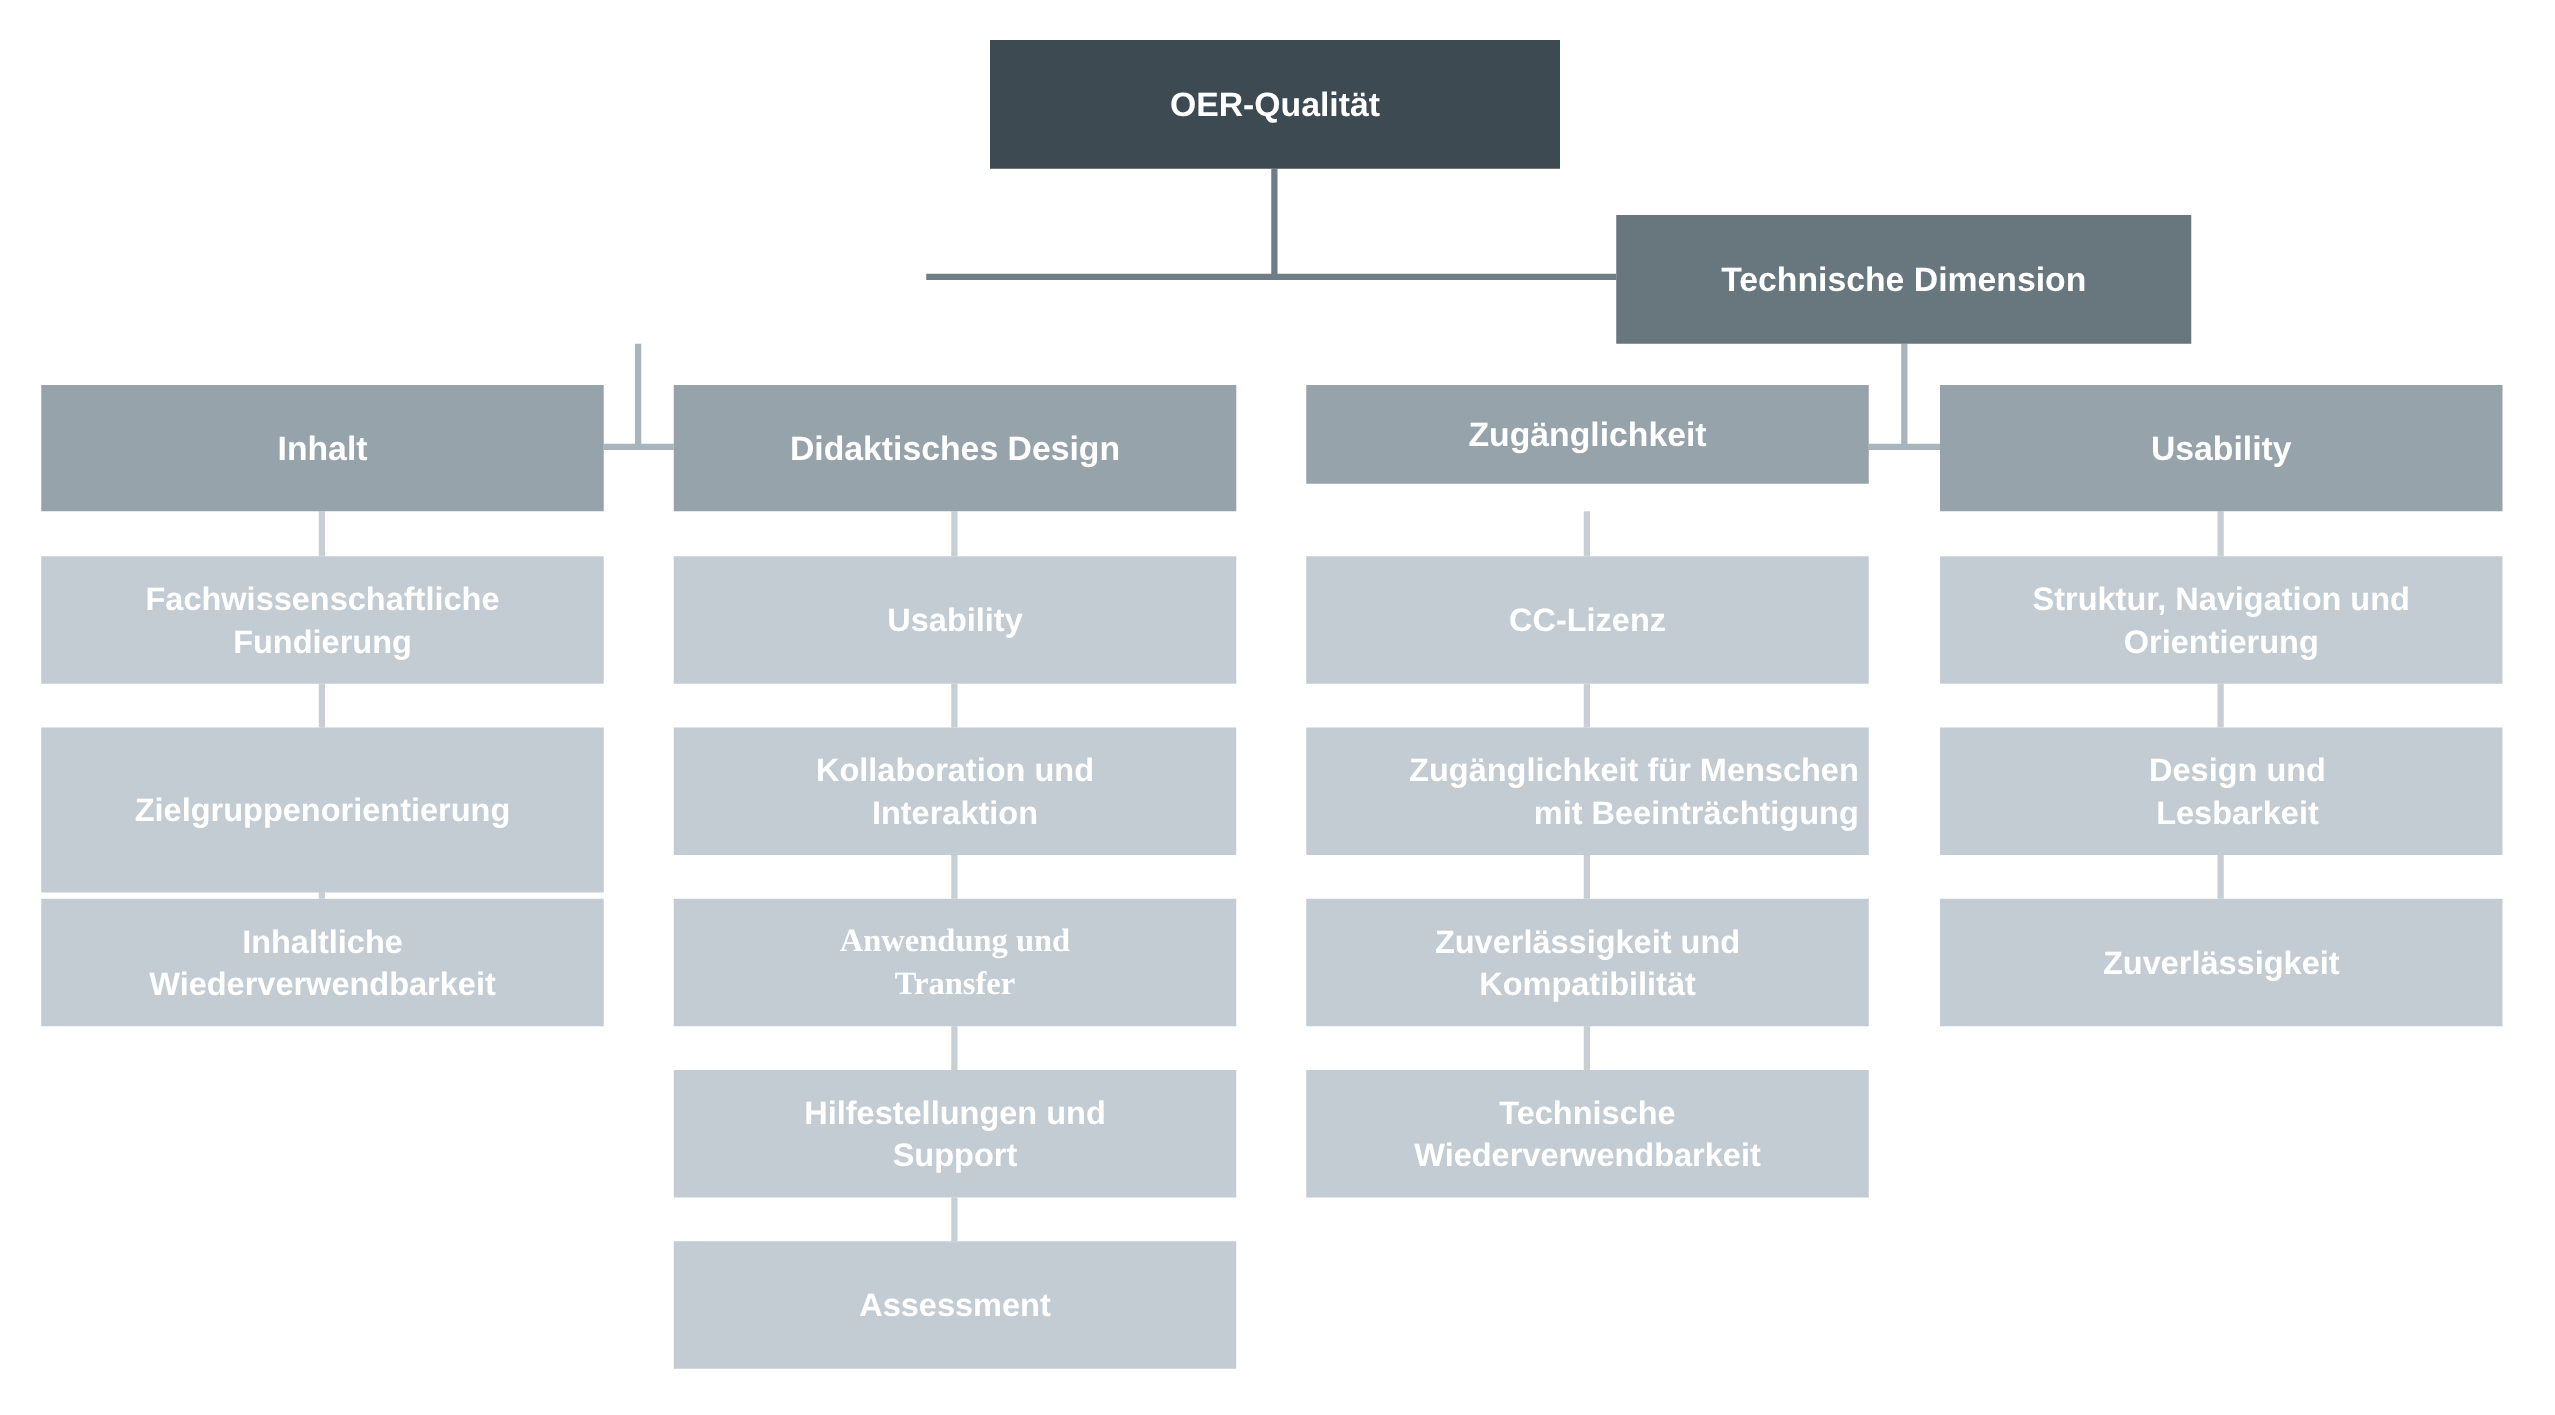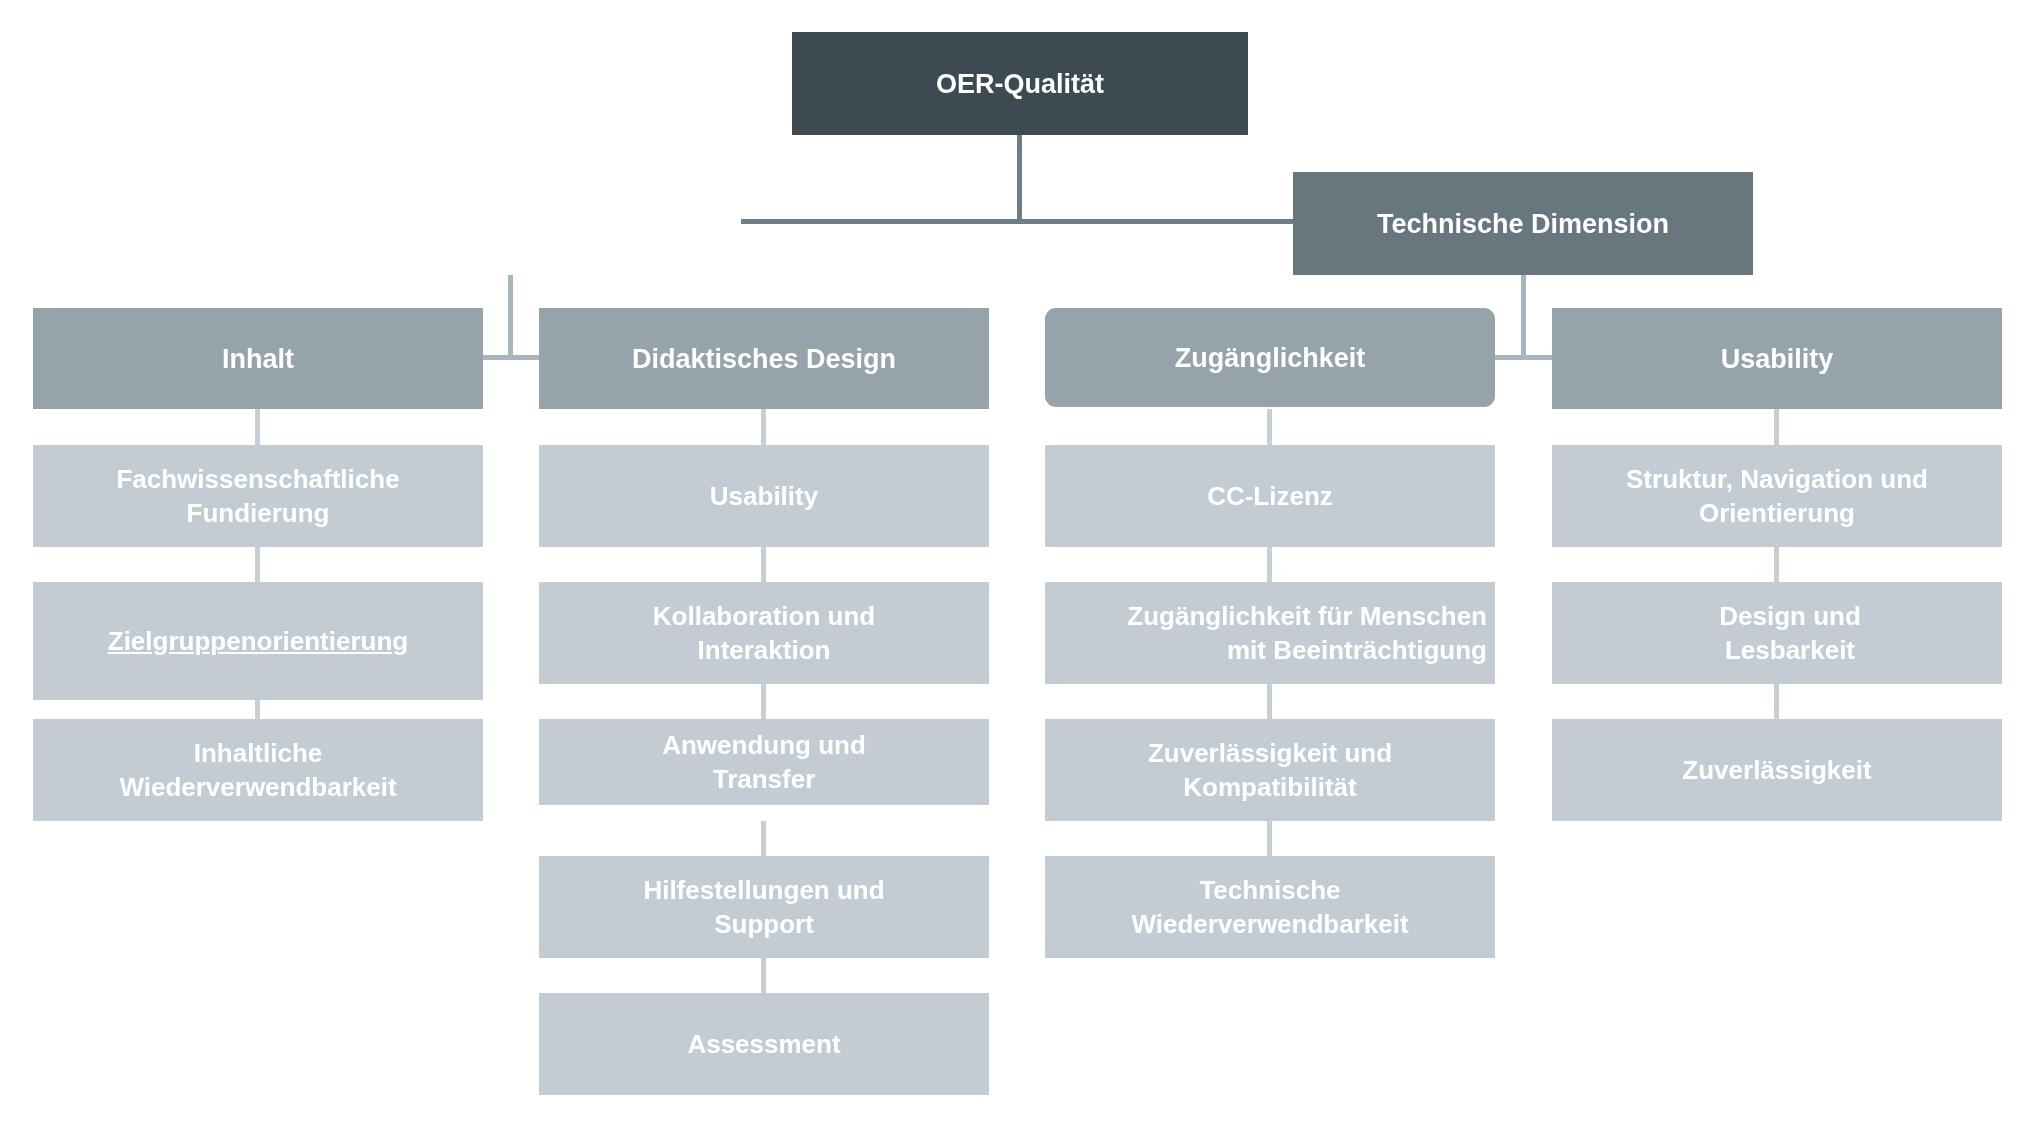--- a/index.html
+++ b/index.html
@@ -75,33 +75,33 @@
   <div class="line light" style="left:1774px;top:409px;width:5px;height:36px;"></div>
   <div class="line light" style="left:1774px;top:547px;width:5px;height:35px;"></div>
   <div class="line light" style="left:1774px;top:684px;width:5px;height:35px;"></div>
 
   <div class="box root" style="left:792px;top:32px;width:456px;height:103px;">OER-Qualität</div>
 
   <div class="box dim" style="left:1293px;top:172px;width:460px;height:103px;">Technische Dimension</div>
 
   <div class="box cat" style="left:33px;top:308px;width:450px;height:101px;">Inhalt</div>
   <div class="box cat" style="left:539px;top:308px;width:450px;height:101px;">Didaktisches Design</div>
-  <div class="box cat" style="left:1045px;top:308px;width:450px;height:99px;border-radius:11px;">Zugänglichkeit</div>
+  <div class="box cat" style="left:1045px;top:308px;width:450px;height:79px;">Zugänglichkeit</div>
   <div class="box cat" style="left:1552px;top:308px;width:450px;height:101px;">Usability</div>
 
   <div class="box item" style="left:33px;top:445px;width:450px;height:102px;">Fachwissenschaftliche
 Fundierung</div>
-  <div class="box item" style="left:33px;top:582px;width:450px;height:118px;text-decoration:underline;">Zielgruppenorientierung</div>
+  <div class="box item" style="left:33px;top:582px;width:450px;height:132px;">Zielgruppenorientierung</div>
   <div class="box item" style="left:33px;top:719px;width:450px;height:102px;">Inhaltliche
 Wiederverwendbarkeit</div>
 
   <div class="box item" style="left:539px;top:445px;width:450px;height:102px;">Usability</div>
   <div class="box item" style="left:539px;top:582px;width:450px;height:102px;">Kollaboration und
 Interaktion</div>
-  <div class="box item" style="left:539px;top:719px;width:450px;height:86px;">Anwendung und
+  <div class="box item" style="left:539px;top:719px;width:450px;height:102px;font-family:Liberation Serif, serif;">Anwendung und
 Transfer</div>
   <div class="box item" style="left:539px;top:856px;width:450px;height:102px;">Hilfestellungen und
 Support</div>
   <div class="box item" style="left:539px;top:993px;width:450px;height:102px;">Assessment</div>
 
   <div class="box item" style="left:1045px;top:445px;width:450px;height:102px;">CC-Lizenz</div>
   <div class="box item right-text" style="left:1045px;top:582px;width:450px;height:102px;">Zugänglichkeit für Menschen
 mit Beeinträchtigung</div>
   <div class="box item" style="left:1045px;top:719px;width:450px;height:102px;">Zuverlässigkeit und
 Kompatibilität</div>

